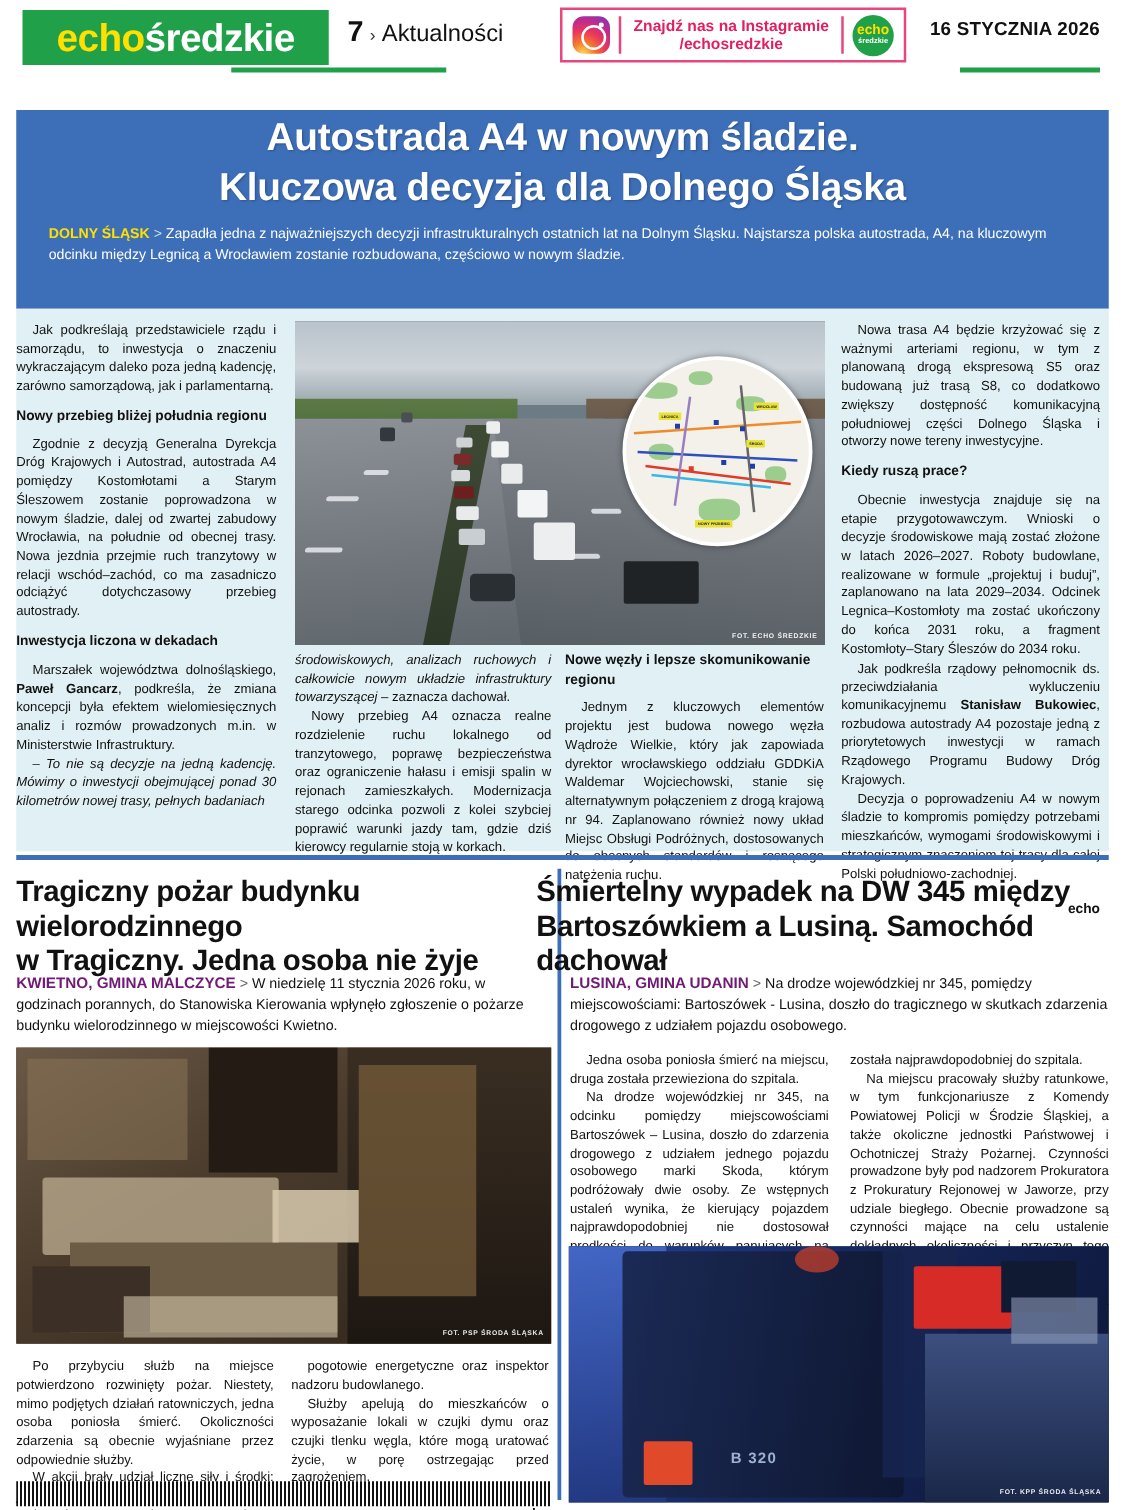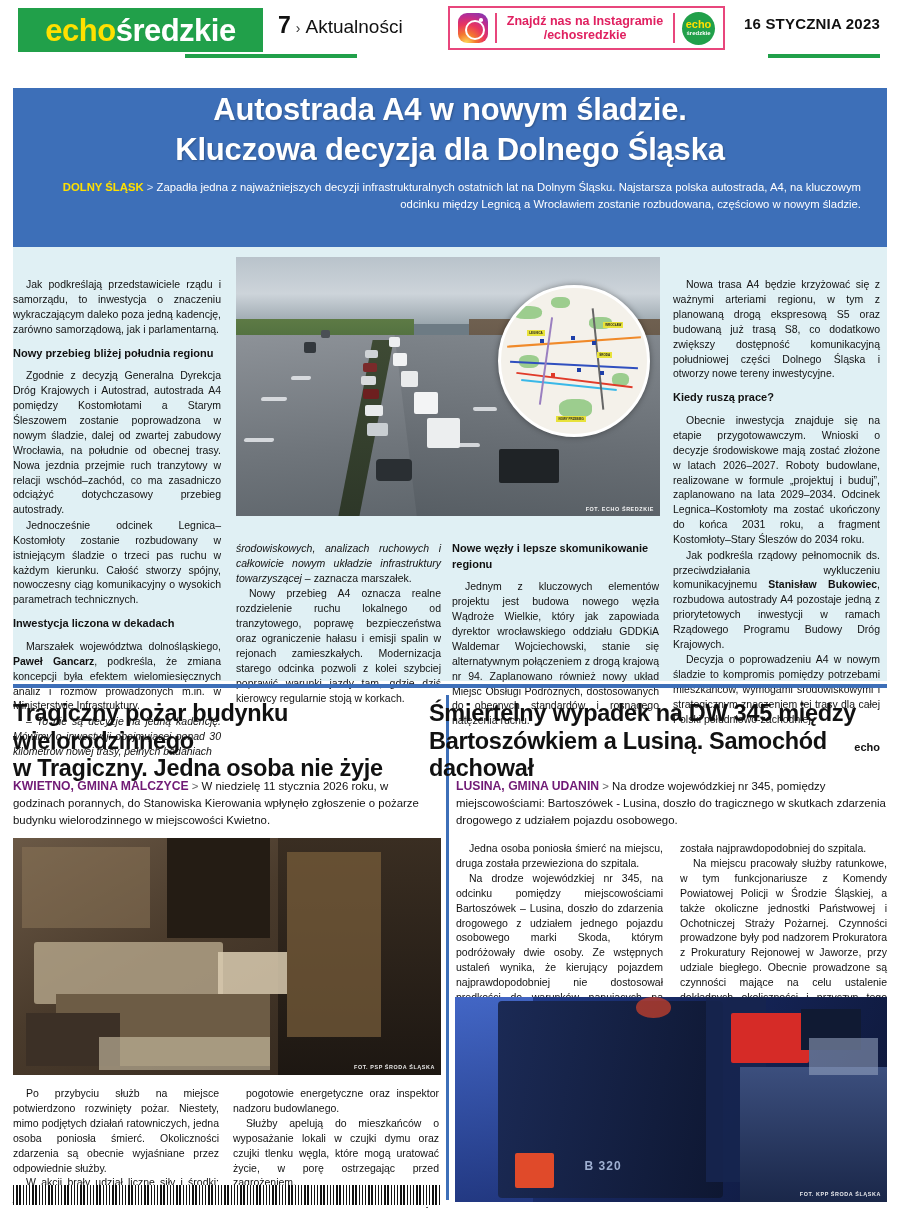--- a/index.html
+++ b/index.html
@@ -70,32 +70,32 @@
   .banner {
     position: absolute; left: 13px; top: 88px; width: 874px; height: 159px;
     background: #3d6fb8;
   }
   .banner h1 {
     color: #fff; text-align: center; font-size: 31px; font-weight: 700;
     line-height: 1.28; padding-top: 2px; letter-spacing: -0.2px;
     text-shadow: 1px 1px 2px rgba(0,0,0,0.25);
   }
   .banner .lead {
-    margin: 10px 26px 0 26px; text-align: right;
+    margin: 10px 26px 0 26px; text-align: left;
     font-size: 11.3px; color: #fff; line-height: 1.45;
   }
   .banner .lead .place { color: #ffe000; font-weight: 700; }
   .banner .lead .gt { color: #cfe0f5; }
 
   .article-body {
     position: absolute; left: 13px; top: 247px; width: 874px; height: 434px;
     background: #e0f0f4;
   }
 
-  .col { position: absolute; font-size: 10.5px; color: #111; line-height: 1.42; margin-top: 20px; }
+  .col { position: absolute; font-size: 10.5px; color: #111; line-height: 1.42; }
   .col p { text-align: justify; text-indent: 13px; margin-bottom: 0.5px; }
   .col p.noind { text-indent: 0; }
   .col h3 { font-size: 11px; font-weight: 700; margin: 9px 0 7px 0; text-indent: 0; }
   .col .ital { font-style: italic; }
   .col .bld { font-weight: 700; }
   .col .sign { text-align: right; font-weight: 700; font-size: 11px; margin-top: 13px; }
 
   #col-left  { left: 13px;  top: 257px; width: 208px; }
   #col-mid   { left: 236px; top: 521px; width: 205px; }
   #col-mid2  { left: 452px; top: 521px; width: 207px; }
@@ -192,21 +192,21 @@
       <div class="ig-l1">Znajdź nas na Instagramie</div>
       <div class="ig-l2">/echosredzkie</div>
     </div>
     <div class="ig-sep"></div>
     <div class="ig-logo">
       <span class="l1">echo</span>
       <span class="l2">średzkie</span>
     </div>
   </div>
 
-  <div class="date-label">16 STYCZNIA 2023</div>
+  <div class="date-label">16 STYCZNIA 2026</div>
   <div class="hdr-rule-left"></div>
   <div class="hdr-rule-right"></div>
 
   <div class="banner">
     <h1>
       <div>Autostrada A4 w nowym śladzie.</div>
       <div>Kluczowa decyzja dla Dolnego Śląska</div>
     </h1>
     <div class="lead">
       <span class="place">DOLNY ŚLĄSK</span>
@@ -270,28 +270,27 @@
       <div class="lbl" style="left:66%; top:44%;">ŚRODA</div>
       <div class="lbl" style="left:38%; top:88%;">NOWY PRZEBIEG</div>
     </div>
     <div class="ph-credit">FOT. ECHO ŚREDZKIE</div>
   </div>
 
   <div class="col" id="col-left">
     <p>Jak podkreślają przedstawiciele rządu i samorządu, to inwestycja o znaczeniu wykraczającym daleko poza jedną kadencję, zarówno samorządową, jak i parlamentarną.</p>
     <h3>Nowy przebieg bliżej południa regionu</h3>
     <p>Zgodnie z decyzją Generalna Dyrekcja Dróg Krajowych i Autostrad, autostrada A4 pomiędzy Kostomłotami a Starym Śleszowem zostanie poprowadzona w nowym śladzie, dalej od zwartej zabudowy Wrocławia, na południe od obecnej trasy. Nowa jezdnia przejmie ruch tranzytowy w relacji wschód–zachód, co ma zasadniczo odciążyć dotychczasowy przebieg autostrady.</p>
-    <p>Jednocześnie odcinek Legnica–Kostomłoty zostanie rozbudowany w istniejącym śladzie o trzeci pas ruchu w każdym kierunku. Całość stworzy spójny, nowoczesny ciąg komunikacyjny o wysokich parametrach technicznych.</p>
     <h3>Inwestycja liczona w dekadach</h3>
     <p><span>Marszałek województwa dolnośląskiego, </span><span class="bld">Paweł Gancarz</span><span>, podkreśla, że zmiana koncepcji była efektem wielomiesięcznych analiz i rozmów prowadzonych m.in. w Ministerstwie Infrastruktury.</span></p>
     <p class="ital">– To nie są decyzje na jedną kadencję. Mówimy o inwestycji obejmującej ponad 30 kilometrów nowej trasy, pełnych badaniach</p>
   </div>
 
   <div class="col" id="col-mid">
-    <p class="noind"><span class="ital">środowiskowych, analizach ruchowych i całkowicie nowym układzie infrastruktury towarzyszącej</span><span> – zaznacza marszałek.</span></p>
+    <p class="noind"><span class="ital">środowiskowych, analizach ruchowych i całkowicie nowym układzie infrastruktury towarzyszącej</span><span> – zaznacza dachował.</span></p>
     <p>Nowy przebieg A4 oznacza realne rozdzielenie ruchu lokalnego od tranzytowego, poprawę bezpieczeństwa oraz ograniczenie hałasu i emisji spalin w rejonach zamieszkałych. Modernizacja starego odcinka pozwoli z kolei szybciej poprawić warunki jazdy tam, gdzie dziś kierowcy regularnie stoją w korkach.</p>
   </div>
 
   <div class="col" id="col-mid2">
     <h3 style="margin-top:0">Nowe węzły i lepsze skomunikowanie regionu</h3>
     <p>Jednym z kluczowych elementów projektu jest budowa nowego węzła Wądroże Wielkie, który jak zapowiada dyrektor wrocławskiego oddziału GDDKiA Waldemar Wojciechowski, stanie się alternatywnym połączeniem z drogą krajową nr 94. Zaplanowano również nowy układ Miejsc Obsługi Podróżnych, dostosowanych do obecnych standardów i rosnącego natężenia ruchu.</p>
   </div>
 
   <div class="col" id="col-right">
     <p>Nowa trasa A4 będzie krzyżować się z ważnymi arteriami regionu, w tym z planowaną drogą ekspresową S5 oraz budowaną już trasą S8, co dodatkowo zwiększy dostępność komunikacyjną południowej części Dolnego Śląska i otworzy nowe tereny inwestycyjne.</p>

